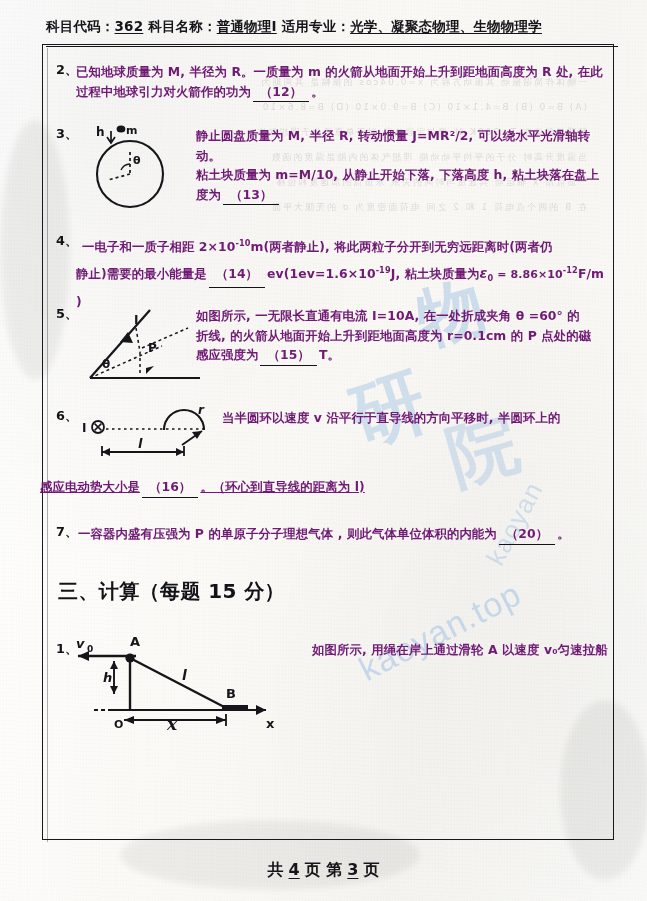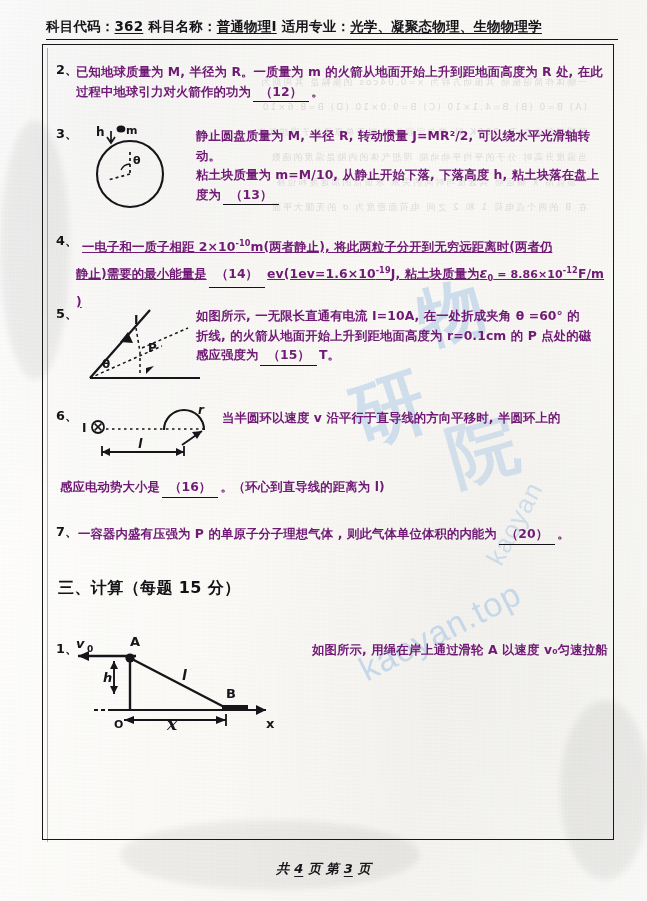--- a/index.html
+++ b/index.html
@@ -64,21 +64,21 @@
     transform:rotate(-62deg);
     font-family:"Liberation Sans",sans-serif;letter-spacing:1px;
   }
   
   #header{
     position:absolute;left:46px;top:18px;width:572px;
     font-family:"DejaVu Sans","Liberation Sans",sans-serif;
     font-weight:700;font-size:13.5px;color:#15151a;
     white-space:nowrap;
     border-bottom:1.6px solid #16161a;
-    padding-bottom:3px;
+    padding-bottom:10px;
     letter-spacing:.2px;
   }
   #header .u{ text-decoration:underline; text-underline-offset:2px;}
   
   #frame{
     position:absolute;left:42px;top:44px;width:572px;height:796px;
     border:1.7px solid #18181c;
     box-sizing:border-box;
   }
   #frame:after{
@@ -102,28 +102,27 @@
     display:inline-block;border-bottom:1.3px solid #131317;
     padding:0 7px;margin:0 2px;
   }
   sup{font-size:.66em;vertical-align:super;line-height:0;}
   sub{font-size:.66em;vertical-align:sub;line-height:0;}
   .ital{font-style:italic;}
   
   #sec3{
     position:absolute;left:58px;top:578px;
     font-family:"DejaVu Sans",sans-serif;font-weight:700;
-    font-size:16px;color:#131317;letter-spacing:.4px;text-align:center;
+    font-size:20px;color:#131317;letter-spacing:.4px;text-align:center;
   }
   
   #footer{
     position:absolute;left:0;top:860px;width:647px;text-align:center;
-    font-family:"DejaVu Sans",sans-serif;font-weight:700;font-size:13px;
+    font-family:"DejaVu Sans",sans-serif;font-weight:700;font-size:16px;
     color:#16161a;
-    font-style:italic;
   }
   #footer .u{text-decoration:underline;text-underline-offset:3px;padding:0 5px;}
   
   .fig{position:absolute;}
   .fig svg{display:block;overflow:visible;}
   
   .smudge{position:absolute;background:#000;opacity:.05;border-radius:50%;
           filter:blur(3px);pointer-events:none;}
 </style>
 </head>
@@ -176,21 +175,21 @@
     <text x="55" y="42" font-family="DejaVu Sans, sans-serif" font-size="11" font-weight="700" fill="#15151a">θ</text>
   </svg>
 </div>
 <div class="q" style="left:196px;top:126px;width:408px;">
   <div>静止圆盘质量为 M, 半径 R, 转动惯量 J=MR²/2, 可以绕水平光滑轴转动。</div>
   <div>粘土块质量为 m=M/10, 从静止开始下落, 下落高度 h, 粘土块落在盘上</div>
   <div><span>度为</span><span class="blank">（13）</span></div>
 </div>
 
 <div class="num" style="left:56px;top:233px;">4、</div>
-<div class="q" style="left:82px;top:233px;width:528px;line-height:27px;text-decoration:underline;">
+<div class="q" style="left:82px;top:233px;width:528px;line-height:27px;">
   <div><span>一电子和一质子相距 2×10</span><sup>-10</sup><span>m(两者静止), 将此两粒子分开到无穷远距离时(两者仍</span></div>
   <div style="margin-left:-6px;"><span>静止)需要的最小能量是</span><span class="blank">（14）</span><span>ev(1ev=1.6×10</span><sup>-19</sup><span>J, 粘土块质量为</span><span class="ital" style="font-size:14px;">ε</span><sub>0</sub><span style="font-size:11px;"> = 8.86×10</span><sup>-12</sup><span>F/m )</span></div>
 </div>
 
 <div class="num" style="left:56px;top:306px;">5、</div>
 <div class="fig" style="left:76px;top:302px;">
   <svg width="130" height="84" viewBox="0 0 130 84">
     <path d="M14 76 L74 8" stroke="#15151a" stroke-width="2.2" fill="none"></path>
     <path d="M14 76 L124 76" stroke="#15151a" stroke-width="2.2" fill="none"></path>
     <path d="M52 30 L44 40 L57 41 Z" fill="#15151a"></path>
@@ -224,21 +223,21 @@
     <path d="M24 48 L106 48" stroke="#15151a" stroke-width="1.8"></path>
     <path d="M24 42 L24 52 M106 42 L106 52" stroke="#15151a" stroke-width="1.8"></path>
     <path d="M24 48 L32 44 L32 52 Z" fill="#15151a"></path>
     <path d="M106 48 L98 44 L98 52 Z" fill="#15151a"></path>
     <text x="60" y="44" font-family="DejaVu Sans, sans-serif" font-size="13" font-weight="700" font-style="italic" fill="#15151a">l</text>
   </svg>
 </div>
 <div class="q" style="left:222px;top:408px;width:384px;">
   <div>当半圆环以速度 v 沿平行于直导线的方向平移时, 半圆环上的</div>
 </div>
-<div class="q" style="left:60px;top:477px;width:556px;">
+<div class="q" style="left:40px;top:477px;width:556px;text-decoration:underline;">
   <span>感应电动势大小是</span><span class="blank">（16）</span><span>。（环心到直导线的距离为 l)</span>
 </div>
 
 <div class="num" style="left:56px;top:524px;">7、</div>
 <div class="q" style="left:78px;top:524px;width:534px;">
   <span>一容器内盛有压强为 P 的单原子分子理想气体 , 则此气体单位体积的内能为</span><span class="blank">（20）</span><span>。</span>
 </div>
 
 <div id="sec3">三、计算（每题 15 分）</div>
 

